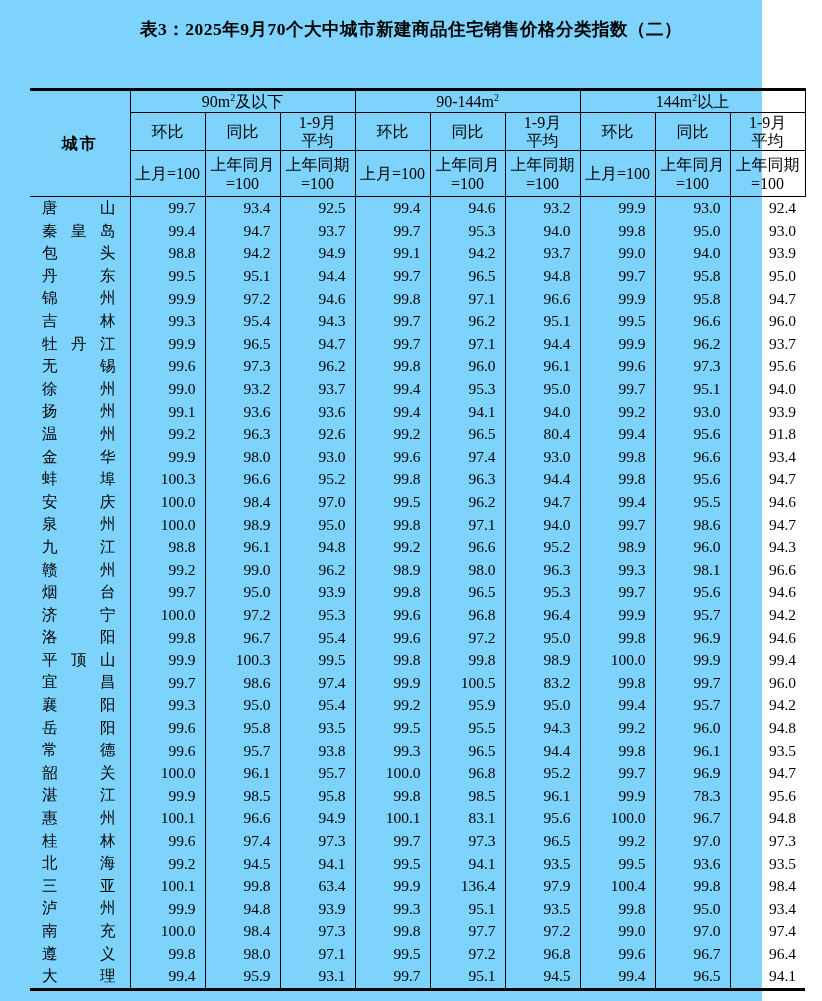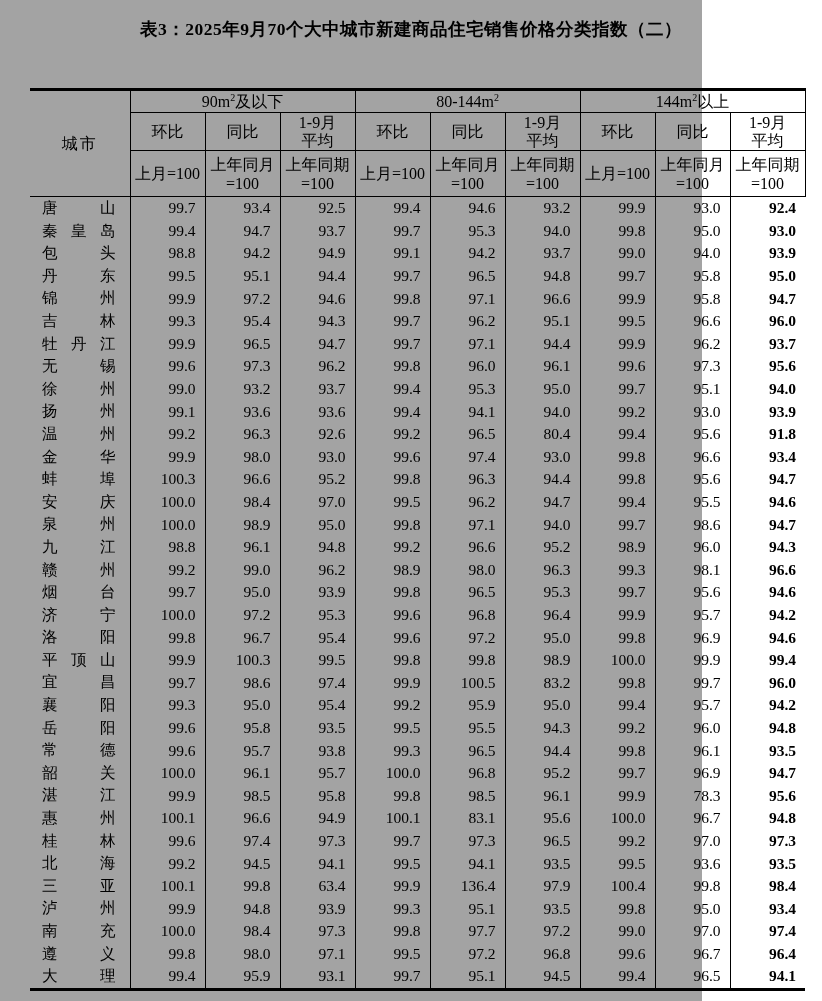--- a/index.html
+++ b/index.html
@@ -5,21 +5,21 @@
   html, body {
     margin: 0;
     padding: 0;
     background: #ffffff;
     width: 822px;
     height: 1001px;
     overflow: hidden;
     font-family: "Liberation Serif", "DejaVu Serif", serif;
     color: #000;
   }
-  .page { position: relative; width: 702px; height: 1001px; background: #a3a3a3; }
+  .page { position: relative; width: 762px; height: 1001px; background: #7dd3fc; }
 
   .doc-title {
     position: absolute;
     left: 0; top: 16px;
     width: 822px;
     text-align: center;
     font-size: 17.5px;
     font-weight: bold;
     letter-spacing: 0.5px;
     line-height: 26px;
@@ -47,30 +47,31 @@
   }
 
   thead th { text-align: center; white-space: pre-line; margin-top: 48px; }
   thead tr.grp-row th { height: 21px; line-height: 20px; border-bottom: 1px solid #000; }
   thead tr.metric-row th { height: 37px; line-height: 18px; border-bottom: 1px solid #000; }
   thead tr.base-row th { height: 45px; line-height: 19px; border-bottom: 1px solid #000; }
   th.corner {
     border-bottom: 1px solid #000;
     font-size: 16px;
     letter-spacing: 2px;
+    font-weight: bold;
   }
   thead sup { font-size: 10px; line-height: 0; }
 
   tbody td { height: 22.6px; }
   tbody td.num {
     text-align: right;
     padding-right: 9px;
     font-size: 15.5px;
   }
-  tbody td:last-child { border-right: none; font-weight: bold; }
+  tbody td:last-child { border-right: none; }
 
   .city {
     display: flex;
     justify-content: space-between;
     padding: 0 14px 0 12px;
     font-size: 15.5px;
     line-height: 22.6px;
   }
 </style>
 </head>
@@ -90,21 +91,21 @@
         <col class="c-num">
         <col class="c-num">
       <col class="c-num">
         <col class="c-num">
         <col class="c-num">
     </colgroup>
     <thead>
       <tr class="grp-row">
         <th class="corner" rowspan="3">城市</th>
         <th colspan="3"><span>90m</span><sup>2</sup><span>及以下</span></th>
-        <th colspan="3"><span>80-144m</span><sup>2</sup><span></span></th>
+        <th colspan="3"><span>90-144m</span><sup>2</sup><span></span></th>
         <th colspan="3"><span>144m</span><sup>2</sup><span>以上</span></th>
       </tr>
       <tr class="metric-row">
         <th>环比</th>
         <th>同比</th>
         <th>1-9月
 平均</th>
         <th>环比</th>
         <th>同比</th>
         <th>1-9月

